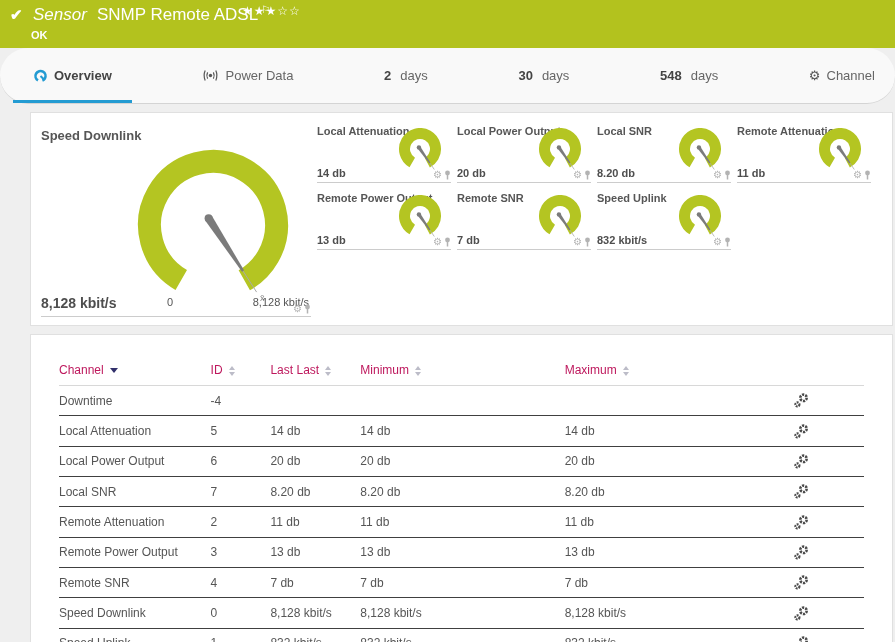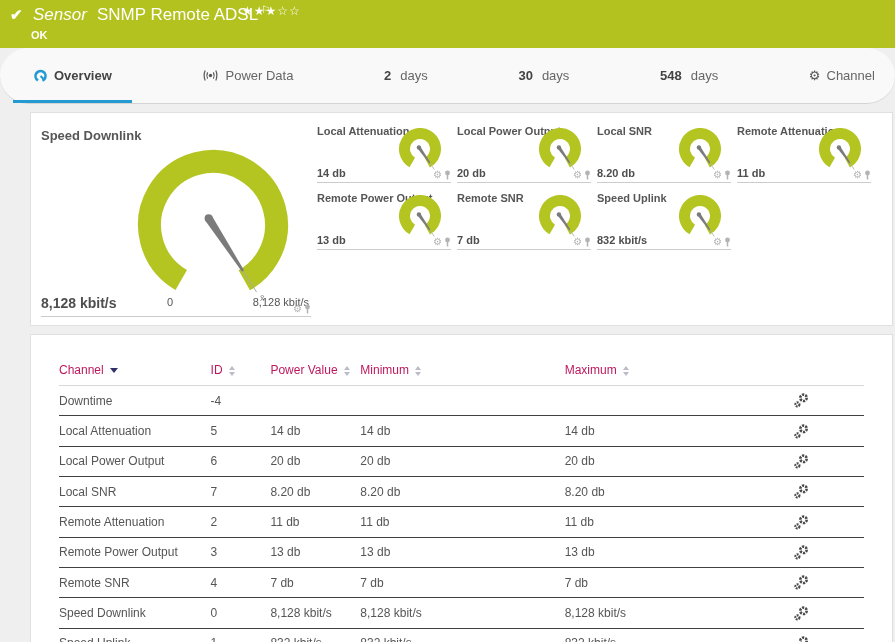--- a/index.html
+++ b/index.html
@@ -285,21 +285,21 @@
         <th>
           <span>Channel</span><span class="sort-desc"></span>
         </th>
         <th>
           <span>ID</span><span class="sort-both">
               <i class="up"></i>
               <i class="dn"></i>
             </span>
         </th>
         <th>
-          <span>Power Value</span><span class="sort-both">
+          <span>Last Last</span><span class="sort-both">
               <i class="up"></i>
               <i class="dn"></i>
             </span>
         </th>
         <th class="num">
           <span>Minimum</span><span class="sort-both">
               <i class="up"></i>
               <i class="dn"></i>
             </span>
         </th>

